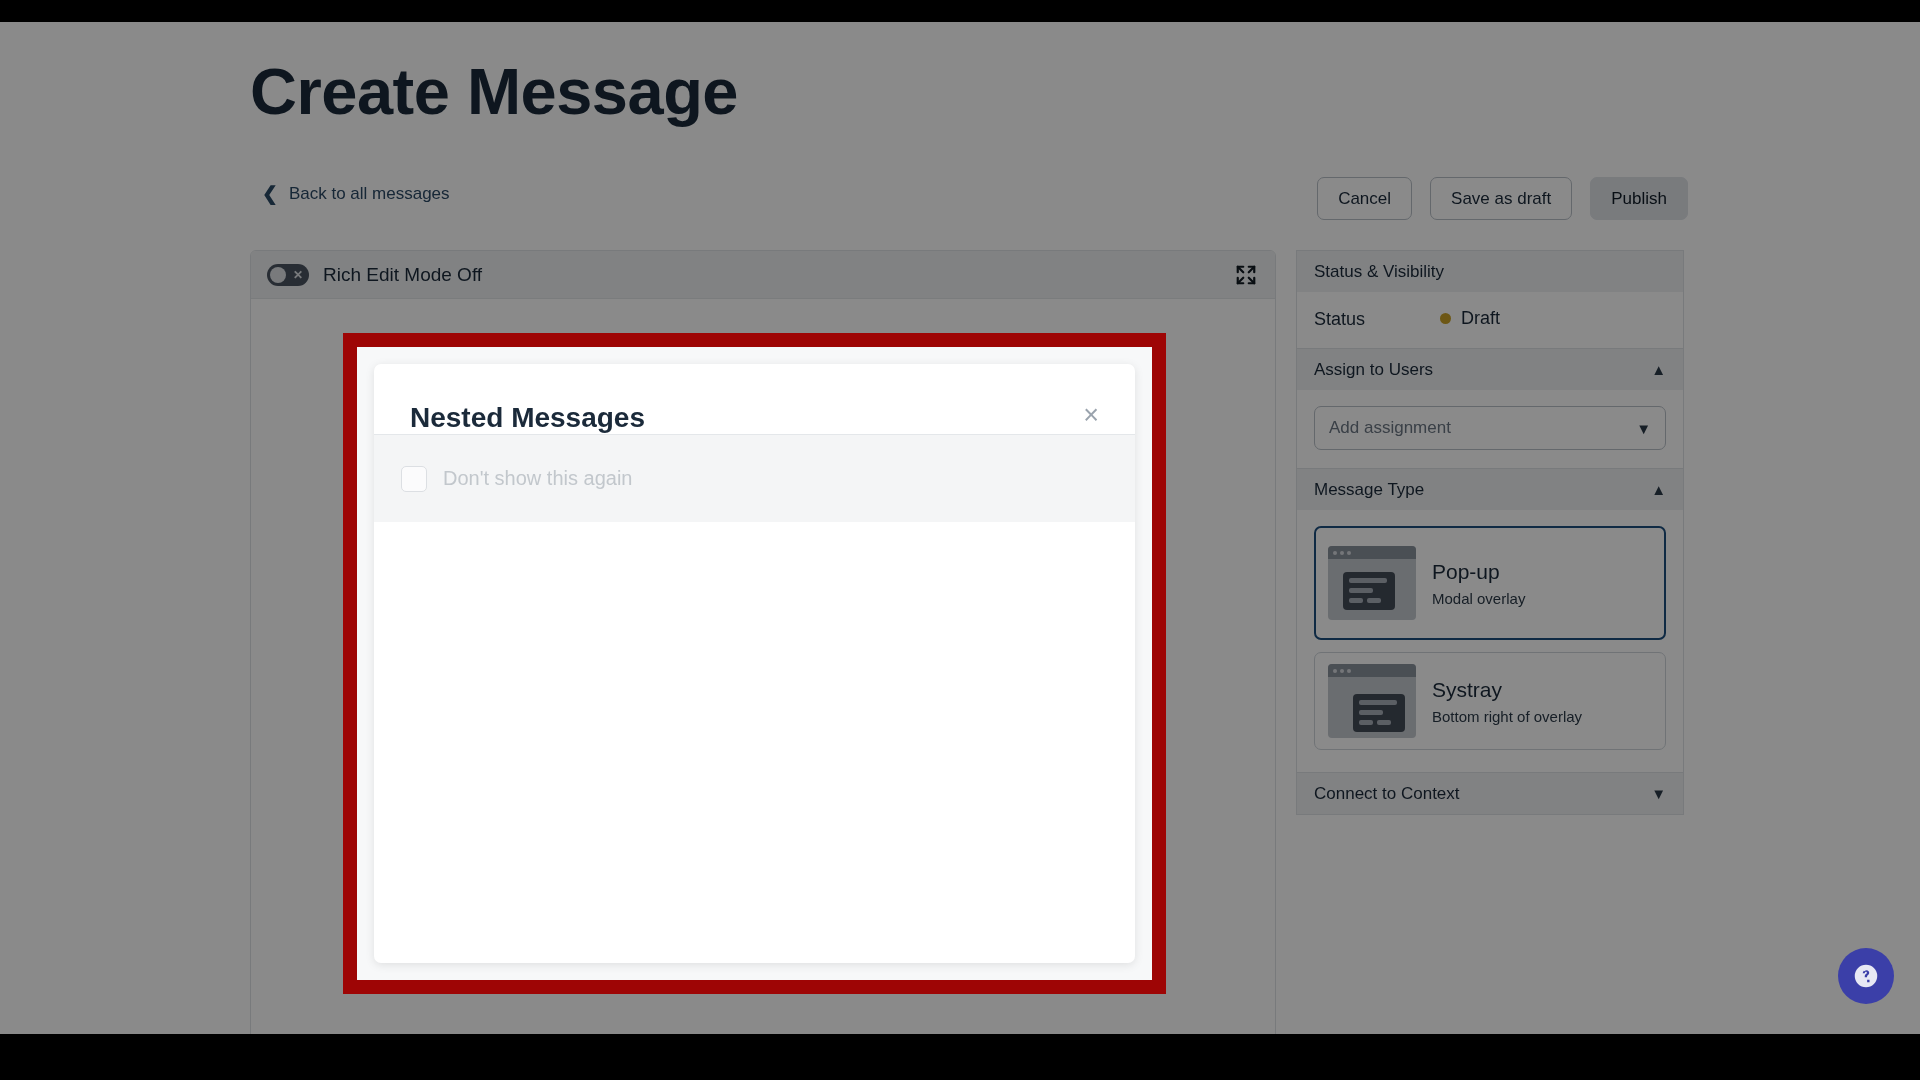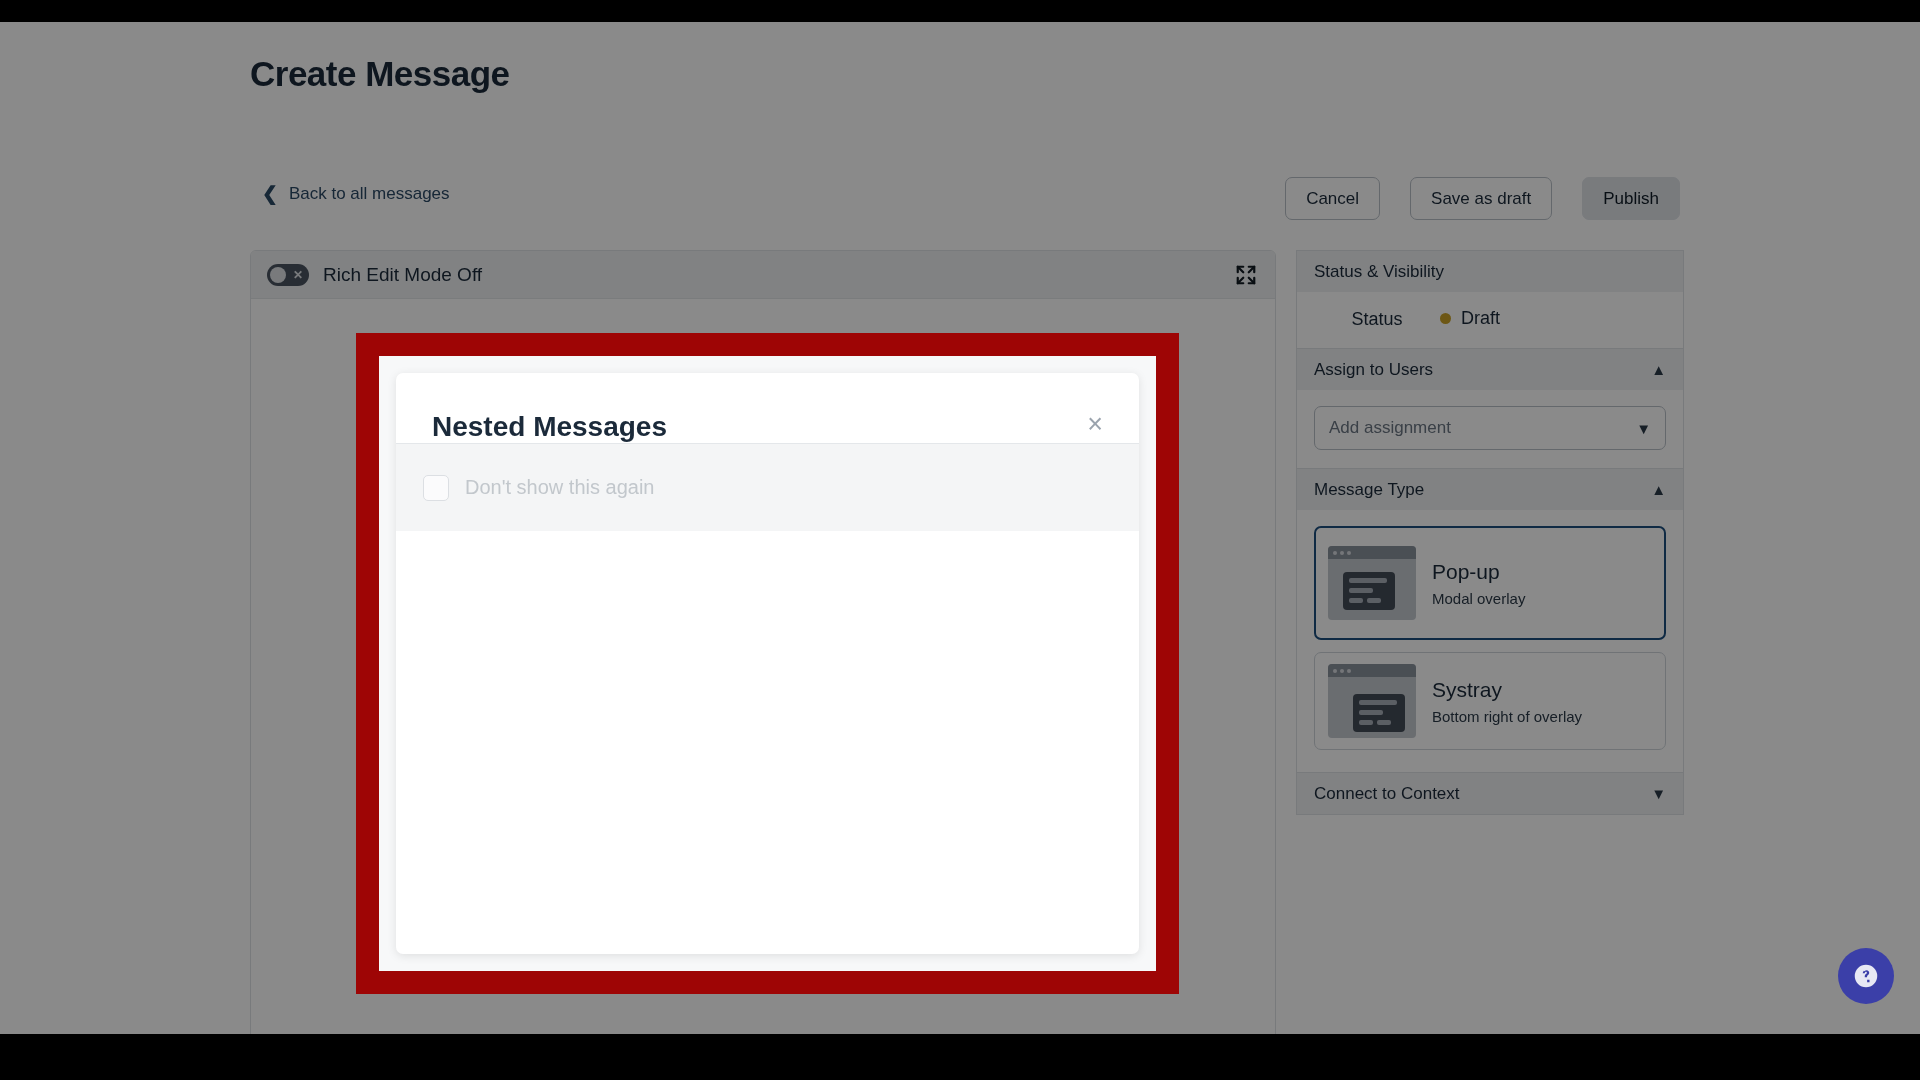--- a/index.html
+++ b/index.html
@@ -37,21 +37,21 @@
     position: absolute;
     inset: 0;
     background: #ffffff;
     z-index: 10;
   }
 
   .page-title {
     position: absolute;
     left: 250px;
     top: 32px;
-    font-size: 35px;
+    font-size: 65px;
     font-weight: bold;
     color: #1b2a3a;
     letter-spacing: -0.5px;
   }
 
   .back-link {
     position: absolute;
     left: 262px;
     top: 162px;
     display: flex;
@@ -64,24 +64,24 @@
   .back-link .chev {
     font-size: 19px;
     line-height: 1;
     font-weight: bold;
     color: #2c4a66;
     margin-top: -2px;
   }
 
   .action-buttons {
     position: absolute;
-    right: 240px;
+    right: 232px;
     top: 155px;
     display: flex;
-    gap: 30px;
+    gap: 18px;
   }
   .btn {
     height: 43px;
     padding: 0 20px;
     border-radius: 7px;
     font-size: 17px;
     display: flex;
     align-items: center;
     justify-content: center;
     cursor: pointer;
@@ -195,21 +195,20 @@
     align-items: flex-start;
     margin-bottom: 16px;
   }
   .kv-row:last-child { margin-bottom: 0; }
   .kv-key {
     width: 126px;
     flex: none;
     font-size: 18px;
     color: #1b2a3a;
     padding-top: 1px;
-    text-align: center;
   }
   .kv-val {
     font-size: 18px;
     color: #1b2a3a;
     display: flex;
     align-items: center;
     gap: 10px;
   }
   .status-dot {
     width: 11px;
@@ -334,23 +333,22 @@
   }
 
   
   #highlight {
     position: absolute;
     left: 343px;
     top: 311px;
     width: 823px;
     height: 661px;
     background: #9e0505;
-    padding: 23px;
+    padding: 14px;
     z-index: 50;
-    margin-left: 13px;
   }
   #highlight-inner {
     width: 100%;
     height: 100%;
     background: #f7f8f9;
     padding: 17px;
   }
 
   .modal {
     width: 100%;

